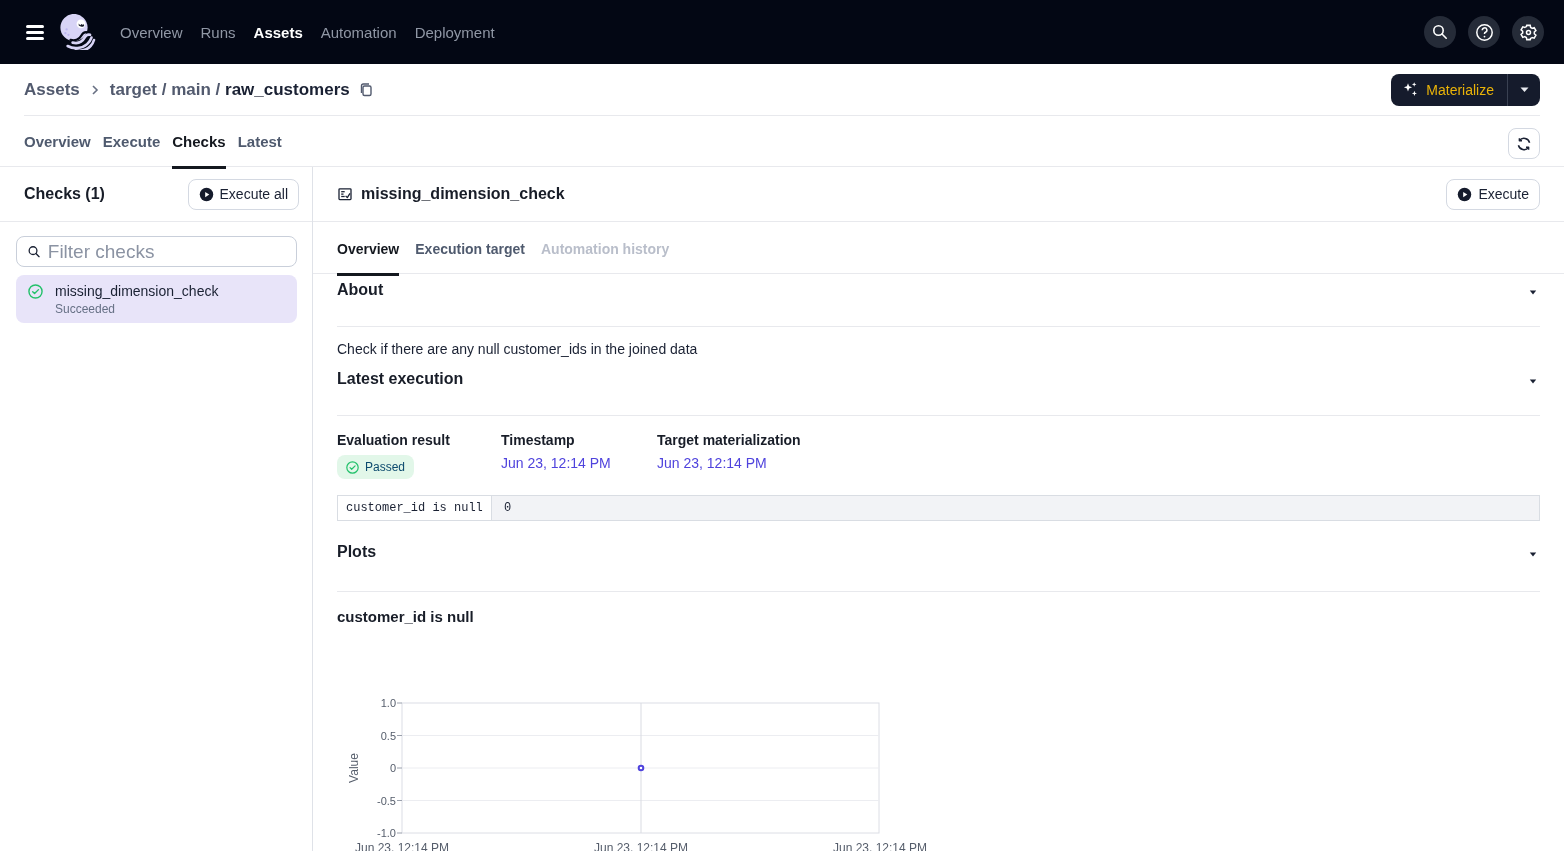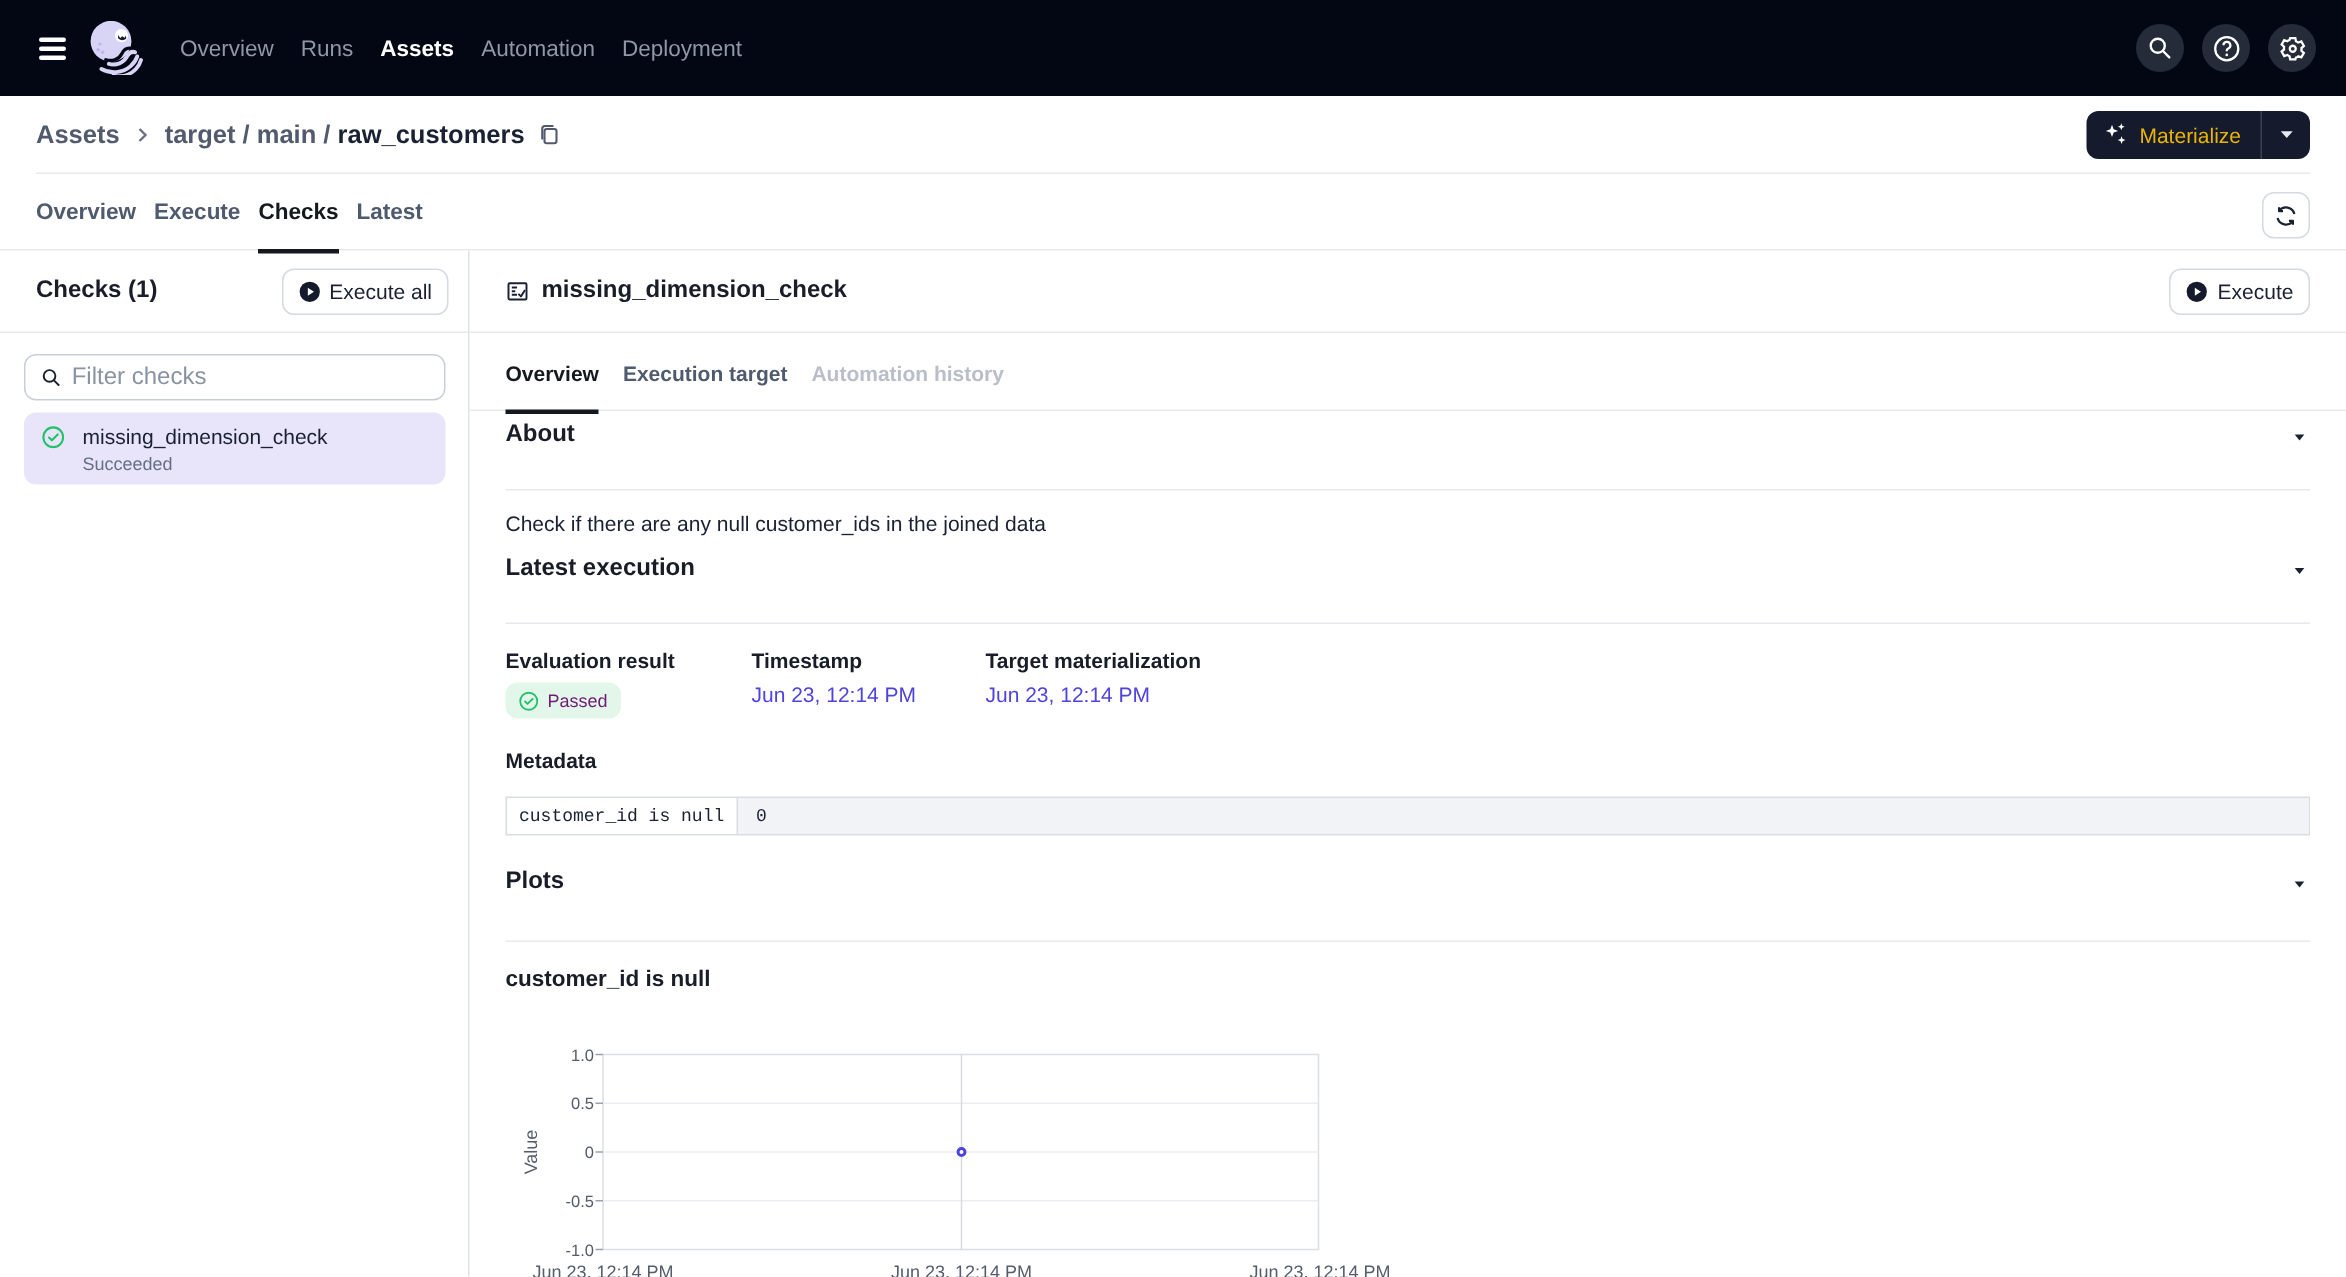--- a/index.html
+++ b/index.html
@@ -27,42 +27,42 @@
 .tab.active { color:#14181F; }
 .tab.active::after { content:""; position:absolute; left:0; right:0; bottom:-3px; height:3px; background:#14181F; }
 .refreshbtn { position:absolute; right:24px; top:12px; width:32px; height:31px; border:1px solid #D4D9E2; border-radius:8px; display:flex; align-items:center; justify-content:center; background:#fff; }
 .content { display:flex; height:684px; }
 .leftpanel { width:313px; border-right:1px solid #DFE2E8; flex:none; }
 .lp-head { height:55px; border-bottom:1px solid #E8E9ED; display:flex; align-items:center; padding:0 13px 0 24px; }
 .lp-head h2 { font-size:16px; color:#181D28; }
 .btn { display:flex; align-items:center; gap:6px; border:1px solid #D4D9E2; border-radius:8px; background:#fff; height:31px; padding:0 10px; font-size:14px; color:#1A2133; font-weight:normal; }
 .lp-head .btn { margin-left:auto; }
 .filterbox { margin:14px 15px 0 16px; height:31px; border:1px solid #C9CFDA; border-radius:8px; display:flex; align-items:center; padding:0 10px; gap:7px; }
-.filterbox input { border:none; outline:none; font-size:16px; color:#8B93A3; font-family:inherit; width:100%; }
+.filterbox input { border:none; outline:none; font-size:19px; color:#8B93A3; font-family:inherit; width:100%; }
 .filterbox input::placeholder { color:#8B93A3; }
 .checkitem { margin:8px 15px 0 16px; background:#E8E4F9; border-radius:8px; padding:8px 12px 7px; display:flex; gap:12px; }
 .checkitem .tit { font-size:14px; color:#1A2133; }
 .checkitem .sub { font-size:12px; color:#667085; margin-top:3px; }
 .mainpanel { flex:1; min-width:0; }
 .mp-head { height:55px; border-bottom:1px solid #E8E9ED; display:flex; align-items:center; padding:0 24px; }
 .mp-head h1 { font-size:16px; color:#181D28; margin-left:8px; }
 .mp-head .btn { margin-left:auto; }
 .mp-tabs { height:52px; display:flex; align-items:flex-end; gap:16px; padding:0 24px; border-bottom:1px solid #E8E9ED; font-size:14px; font-weight:bold; color:#4F5A6E; }
 .mp-tabs .dis { color:#B9BECA; }
 .sec { padding:0 24px; }
 .sechead { display:flex; height:52px; padding-top:7px; }
 .sechead h3 { font-size:16px; color:#181D28; }
 .sechead .caret { margin-left:auto; }
 .secline { height:1px; background:#E8E9ED; }
 .para { font-size:14px; color:#1A2133; padding:14px 0 6px; }
 .exec-table { display:flex; margin-top:16px; }
 .exec-col { margin-right:0; }
 .exec-col .h { font-size:14px; font-weight:bold; color:#181D28; }
 .exec-col .v { margin-top:7px; font-size:14px; color:#4F43DD; }
-.badge { display:inline-flex; align-items:center; gap:6px; background:#E2F7E9; color:#701a75; font-size:12px; border-radius:8px; padding:5px 9px; }
+.badge { display:inline-flex; align-items:center; gap:6px; background:#E2F7E9; color:#0c4a6e; font-size:12px; border-radius:8px; padding:5px 9px; }
 h4.meta { font-size:14px; font-weight:bold; color:#181D28; margin-top:20px; }
 .mtable { margin-top:16px; border:1px solid #D9DDE3; display:flex; height:26px; font-family:"Liberation Mono", monospace; font-size:12px; color:#1A2133; }
 .mtable .k { width:154px; background:#fff; border-right:1px solid #D9DDE3; display:flex; align-items:center; padding:0 8px; white-space:nowrap; }
 .mtable .v { flex:1; background:#F2F3F6; display:flex; align-items:center; padding:0 12px; }
 .plot-sub { font-size:15px; font-weight:bold; color:#181D28; margin-top:16px; }
 </style>
 </head>
 <body>
 <div class="navbar">
   <div class="burger">
@@ -244,21 +244,20 @@
         <div class="exec-col" style="width:156px">
           <div class="h">Timestamp</div>
           <div class="v">Jun 23, 12:14 PM</div>
         </div>
         <div class="exec-col">
           <div class="h">Target materialization</div>
           <div class="v">Jun 23, 12:14 PM</div>
         </div>
       </div>
 
-      <h4 class="meta">Metadata</h4>
       <div class="mtable">
         <div class="k">customer_id is null</div>
         <div class="v">0</div>
       </div>
 
       <div class="sechead" style="margin-top:20px;height:50px;padding-top:2px">
           <h3>Plots</h3>
           <span class="caret"><svg width="8" height="5" viewBox="0 0 8 5" fill="#1A2133" style="margin-right:3px">
               <path d="M0.8 0.6 h6.4 L4 4.6z"></path>
             </svg></span>

